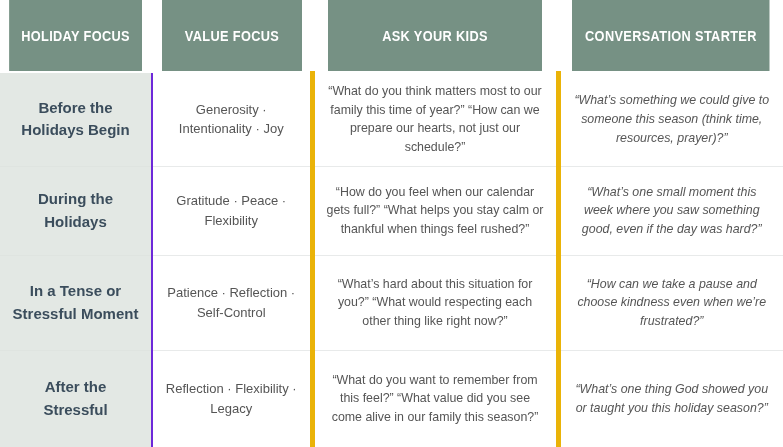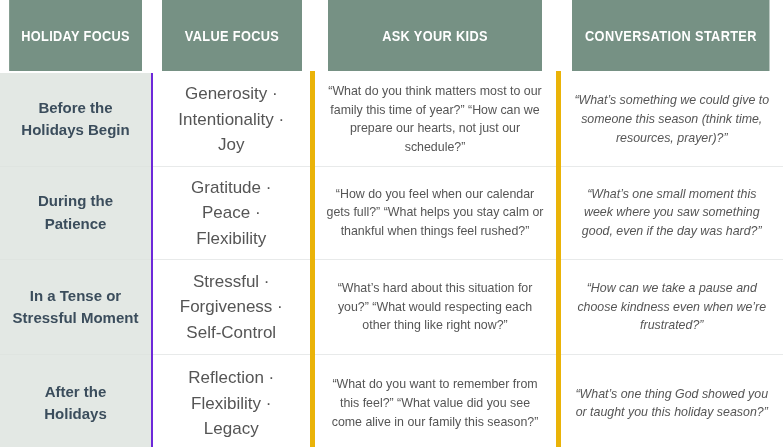--- a/index.html
+++ b/index.html
@@ -79,21 +79,21 @@
     font-size: 15px;
     line-height: 1.5;
     border-bottom: 1px solid #dfe4e0;
     border-right: 2px solid #6d28d9;
   }
   tbody tr:last-child td.focus-cell {
     border-bottom: none;
   }
 
   td.value-cell {
-    font-size: 17px;
+    font-size: 13px;
     line-height: 1.5;
   }
 
   td.ask-cell, td.starter-cell {
     font-size: 12.4px;
     line-height: 1.5;
   }
 
   
   tr.row-0 { height: 94px; }
@@ -127,32 +127,32 @@
       </tr>
     </thead>
     <tbody>
       <tr class="row-0">
         <td class="focus-cell">Before the Holidays Begin</td>
         <td class="value-cell">Generosity · Intentionality · Joy</td>
         <td class="ask-cell">“What do you think matters most to our family this time of year?” “How can we prepare our hearts, not just our schedule?”</td>
         <td class="starter-cell">“What’s something we could give to someone this season (think time, resources, prayer)?”</td>
       </tr>
       <tr class="row-1">
-        <td class="focus-cell">During the Patience</td>
+        <td class="focus-cell">During the Holidays</td>
         <td class="value-cell">Gratitude · Peace · Flexibility</td>
         <td class="ask-cell">“How do you feel when our calendar gets full?” “What helps you stay calm or thankful when things feel rushed?”</td>
         <td class="starter-cell">“What’s one small moment this week where you saw something good, even if the day was hard?”</td>
       </tr>
       <tr class="row-2">
         <td class="focus-cell">In a Tense or Stressful Moment</td>
-        <td class="value-cell">Stressful · Forgiveness · Self-Control</td>
+        <td class="value-cell">Patience · Reflection · Self-Control</td>
         <td class="ask-cell">“What’s hard about this situation for you?” “What would respecting each other thing like right now?”</td>
         <td class="starter-cell">“How can we take a pause and choose kindness even when we’re frustrated?”</td>
       </tr>
       <tr class="row-3">
-        <td class="focus-cell">After the Holidays</td>
+        <td class="focus-cell">After the Stressful</td>
         <td class="value-cell">Reflection · Flexibility · Legacy</td>
         <td class="ask-cell">“What do you want to remember from this feel?” “What value did you see come alive in our family this season?”</td>
         <td class="starter-cell">“What’s one thing God showed you or taught you this holiday season?”</td>
       </tr>
     </tbody>
   </table>
 </div>
 
 </body></html>

